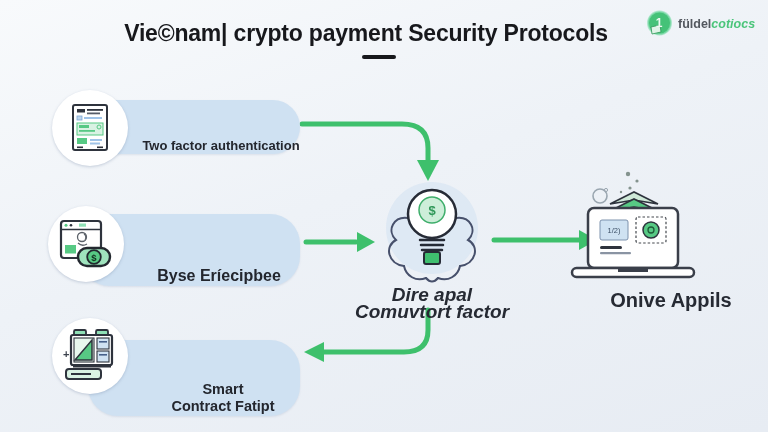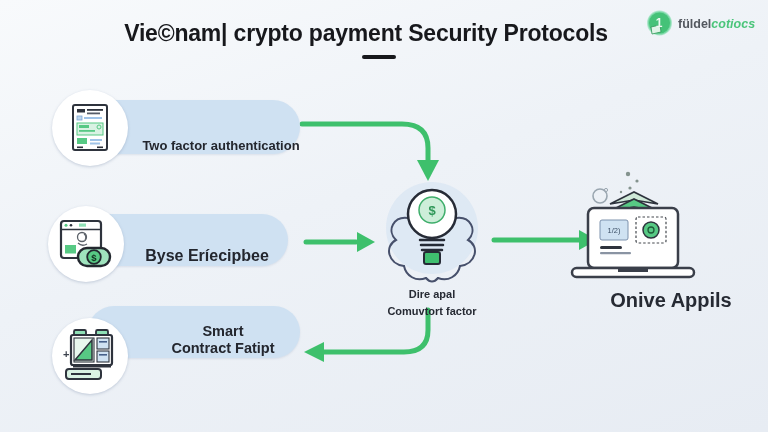--- a/index.html
+++ b/index.html
@@ -107,41 +107,41 @@
       <rect x="9" y="27" width="16" height="1.8" fill="#57c984"></rect>
       <circle cx="29" cy="24" r="2" fill="none" stroke="#57c984" stroke-width="1"></circle>
       <rect x="7" y="35" width="10" height="6" fill="#57c984"></rect>
       <rect x="20" y="36" width="12" height="2" fill="#9fc3e8"></rect>
       <rect x="20" y="39.5" width="10" height="2" fill="#9fc3e8"></rect>
       <rect x="7" y="43.5" width="6" height="1.6" fill="#2e333d"></rect>
       <rect x="27" y="43.5" width="6" height="1.6" fill="#2e333d"></rect>
     </svg>
   </div>
 
-  <div class="pill" style="left:68px; top:214px; width:220px; height:52px;">
+  <div class="pill" style="left:80px; top:214px; width:220px; height:72px;">
     <div class="pill-label" style="font-size:16px;">Byse Eríecipbee</div>
   </div>
   <div class="pill-circle" style="left:48px; top:206px; width:76px; height:76px;">
     <svg width="56" height="52" viewBox="0 0 56 52">
       <rect x="3" y="3" width="40" height="37" rx="3" fill="#ffffff" stroke="#2e333d" stroke-width="2.2"></rect>
       <line x1="3" y1="11.5" x2="43" y2="11.5" stroke="#2e333d" stroke-width="1.6"></line>
       <circle cx="8" cy="7.2" r="1.5" fill="#57c984"></circle>
       <circle cx="13" cy="7.2" r="1.3" fill="#2e333d"></circle>
       <rect x="21" y="5.5" width="7" height="3.2" fill="#8fe0b6"></rect>
       <circle cx="24" cy="19" r="4.5" fill="none" stroke="#5a6068" stroke-width="1.3"></circle>
       <path d="M20,25 q4,4 9,1" fill="none" stroke="#5a6068" stroke-width="1.3"></path>
       <path d="M26,16 q3,2 1,6" fill="none" stroke="#5a6068" stroke-width="1.1"></path>
       <rect x="7" y="27" width="11" height="8.5" fill="#57c984"></rect>
       <rect x="20" y="30" width="32" height="18" rx="9" fill="#9fe3bd" stroke="#23282f" stroke-width="2.4"></rect>
       <circle cx="36" cy="39" r="6.8" fill="#57c984" stroke="#23282f" stroke-width="1.8"></circle>
       <text x="36" y="42.5" font-size="9.5" font-weight="bold" fill="#13301f" text-anchor="middle" font-family="Liberation Sans, sans-serif">$</text>
     </svg>
   </div>
 
-  <div class="pill" style="left:88px; top:306px; width:212px; height:52px;">
+  <div class="pill" style="left:88px; top:340px; width:212px; height:76px;">
     <div class="pill-label" style="font-size:14.5px;">
       <div>Smart</div>
       <div>Contract Fatipt</div>
     </div>
   </div>
   <div class="pill-circle" style="left:52px; top:318px; width:76px; height:76px;">
     <svg width="58" height="56" viewBox="0 0 58 56">
       <text x="2" y="30" font-size="11" font-weight="bold" fill="#3c424d" font-family="Liberation Sans, sans-serif">+</text>
       <rect x="13" y="2" width="12" height="7" rx="1.5" fill="#8fe0b6" stroke="#2e333d" stroke-width="1.8"></rect>
       <rect x="35" y="2" width="12" height="7" rx="1.5" fill="#8fe0b6" stroke="#2e333d" stroke-width="1.8"></rect>
@@ -172,21 +172,21 @@
       <circle cx="60" cy="42" r="13" fill="#cdeed9" stroke="#3fae6b" stroke-width="1.5"></circle>
       <text x="60" y="47" font-size="13" font-weight="bold" fill="#2f9758" text-anchor="middle" font-family="Liberation Sans, sans-serif">$</text>
       <g stroke="#262b36" stroke-width="2.5" stroke-linecap="round">
         <line x1="48" y1="72" x2="72" y2="72"></line>
         <line x1="49" y1="77" x2="71" y2="77"></line>
         <line x1="50" y1="82" x2="70" y2="82"></line>
       </g>
       <rect x="52" y="84" width="16" height="12" rx="2" fill="#3fbf6f" stroke="#262b36" stroke-width="2"></rect>
     </svg>
   </div>
-  <div class="caption" style="left:352px; top:286px; width:160px; font-size:11px; line-height:17px;">
+  <div class="caption" style="left:352px; top:286px; width:160px; font-size:19px; line-height:17px;font-style:italic;">
     <div>Dire apal</div>
     <div>Comuvtort factor</div>
   </div>
 
   <div class="node" style="left:560px; top:180px; width:150px; height:100px;">
     <svg width="150" height="100" viewBox="0 0 150 100">
       <polygon points="50,24 74,12 98,24 74,20" fill="#cfe9d8" stroke="#2e333d" stroke-width="1.6"></polygon>
       <polygon points="50,31 74,19 98,31 74,27" fill="#57c984" stroke="#2e333d" stroke-width="1.6"></polygon>
       <rect x="28" y="28" width="90" height="60" rx="6" fill="#ffffff" stroke="#3a3f4a" stroke-width="2.5"></rect>
       <rect x="40" y="40" width="28" height="20" rx="2" fill="#cfe2f2" stroke="#7d92ad" stroke-width="1"></rect>

